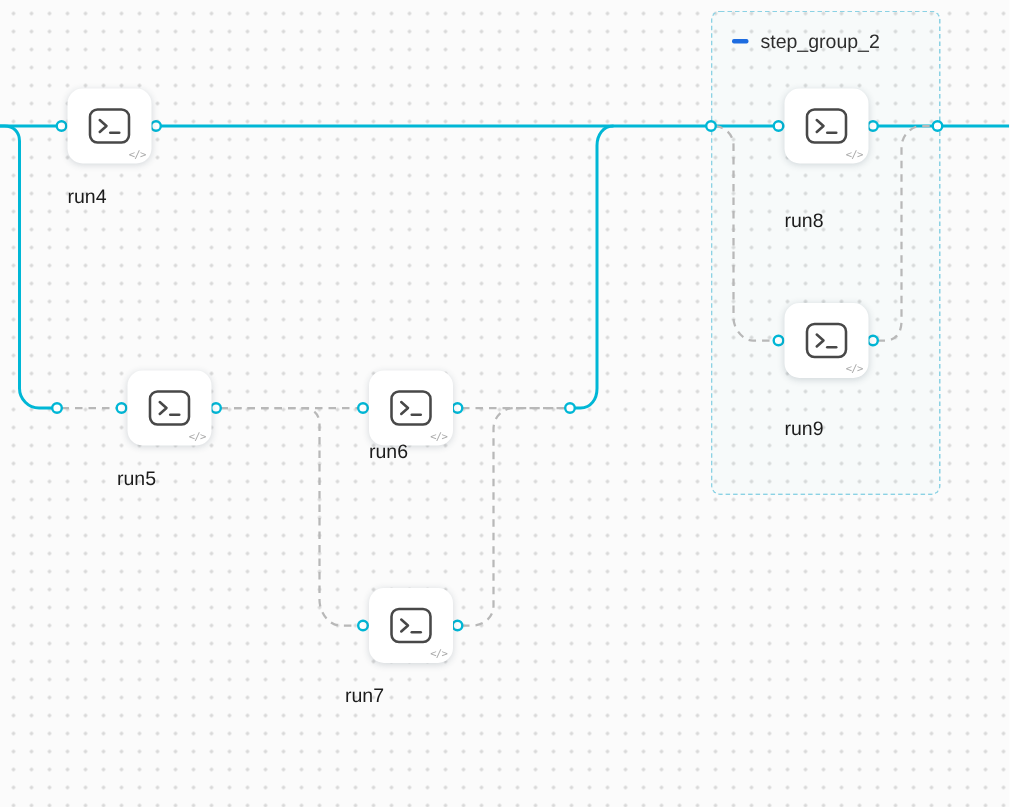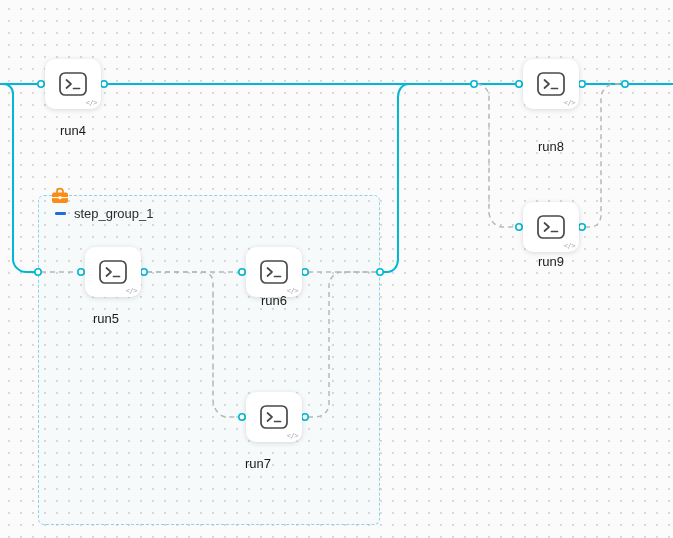--- a/index.html
+++ b/index.html
@@ -70,50 +70,44 @@
   .node-run9 { left:523px; top:202px; }
 
   .code-badge {
     position:absolute; right:4px; bottom:2px;
     font-family:"DejaVu Sans Mono", monospace;
     font-size:7px; color:#a9a9a9; letter-spacing:-0.5px;
   }
 
   .node-label {
     position:absolute; width:56px;
-    text-align:center;
+    text-align:left;
     font-size:13px; color:#1c1c1c;
   }
   .label-run4 { left:45px;  top:123px; }
   .label-run5 { left:78px;  top:311px; }
   .label-run6 { left:246px; top:293px; }
   .label-run7 { left:230px; top:456px; }
   .label-run8 { left:523px; top:123px;margin-top:16px; }
-  .label-run9 { left:523px; top:254px; }
+  .label-run9 { left:523px; top:278px; }
 </style>
 </head>
 <body>
 
 <div class="canvas">
 
-  <div class="group group-1">
-    <svg class="toolbox" viewBox="0 0 20 18">
-      <path d="M7 6 V4.6 a3 3 0 0 1 6 0 V6" fill="none" stroke="#fa8c16" stroke-width="1.8"></path>
-      <rect x="2" y="5.6" width="16" height="10.4" rx="2" fill="#fa8c16"></rect>
-      <line x1="2" y1="10.6" x2="18" y2="10.6" stroke="#ffffff" stroke-width="1.1"></line>
-      <rect x="8.6" y="9.2" width="2.8" height="3" rx="0.6" fill="#ffffff"></rect>
-    </svg>
+
+  <div class="group group-2">
     <div class="group-header">
       <button class="collapse-btn">
           <i></i>
         </button>
-      <span class="group-label">step_group_1</span>
+      <span class="group-label">step_group_2</span>
     </div>
   </div>
-
 
   <svg class="edges" viewBox="0 0 673 538">
 
     <path class="edge-solid" d="M 0 84 H 41"></path>
     <path class="edge-solid" d="M 0 84 H 3 C 9 84 13 88 13 94 V 259 C 13 266 19 272 26 272 H 38"></path>
     <path class="edge-solid" d="M 104 84 H 673"></path>
     <path class="edge-solid" d="M 380 272 H 387 C 394 272 398 266 398 259 V 97 C 398 90 402 84 409 84"></path>
 
     <path class="edge-dashed" d="M 41 272 H 78"></path>
     <path class="edge-dashed" d="M 147 272 H 239"></path>

